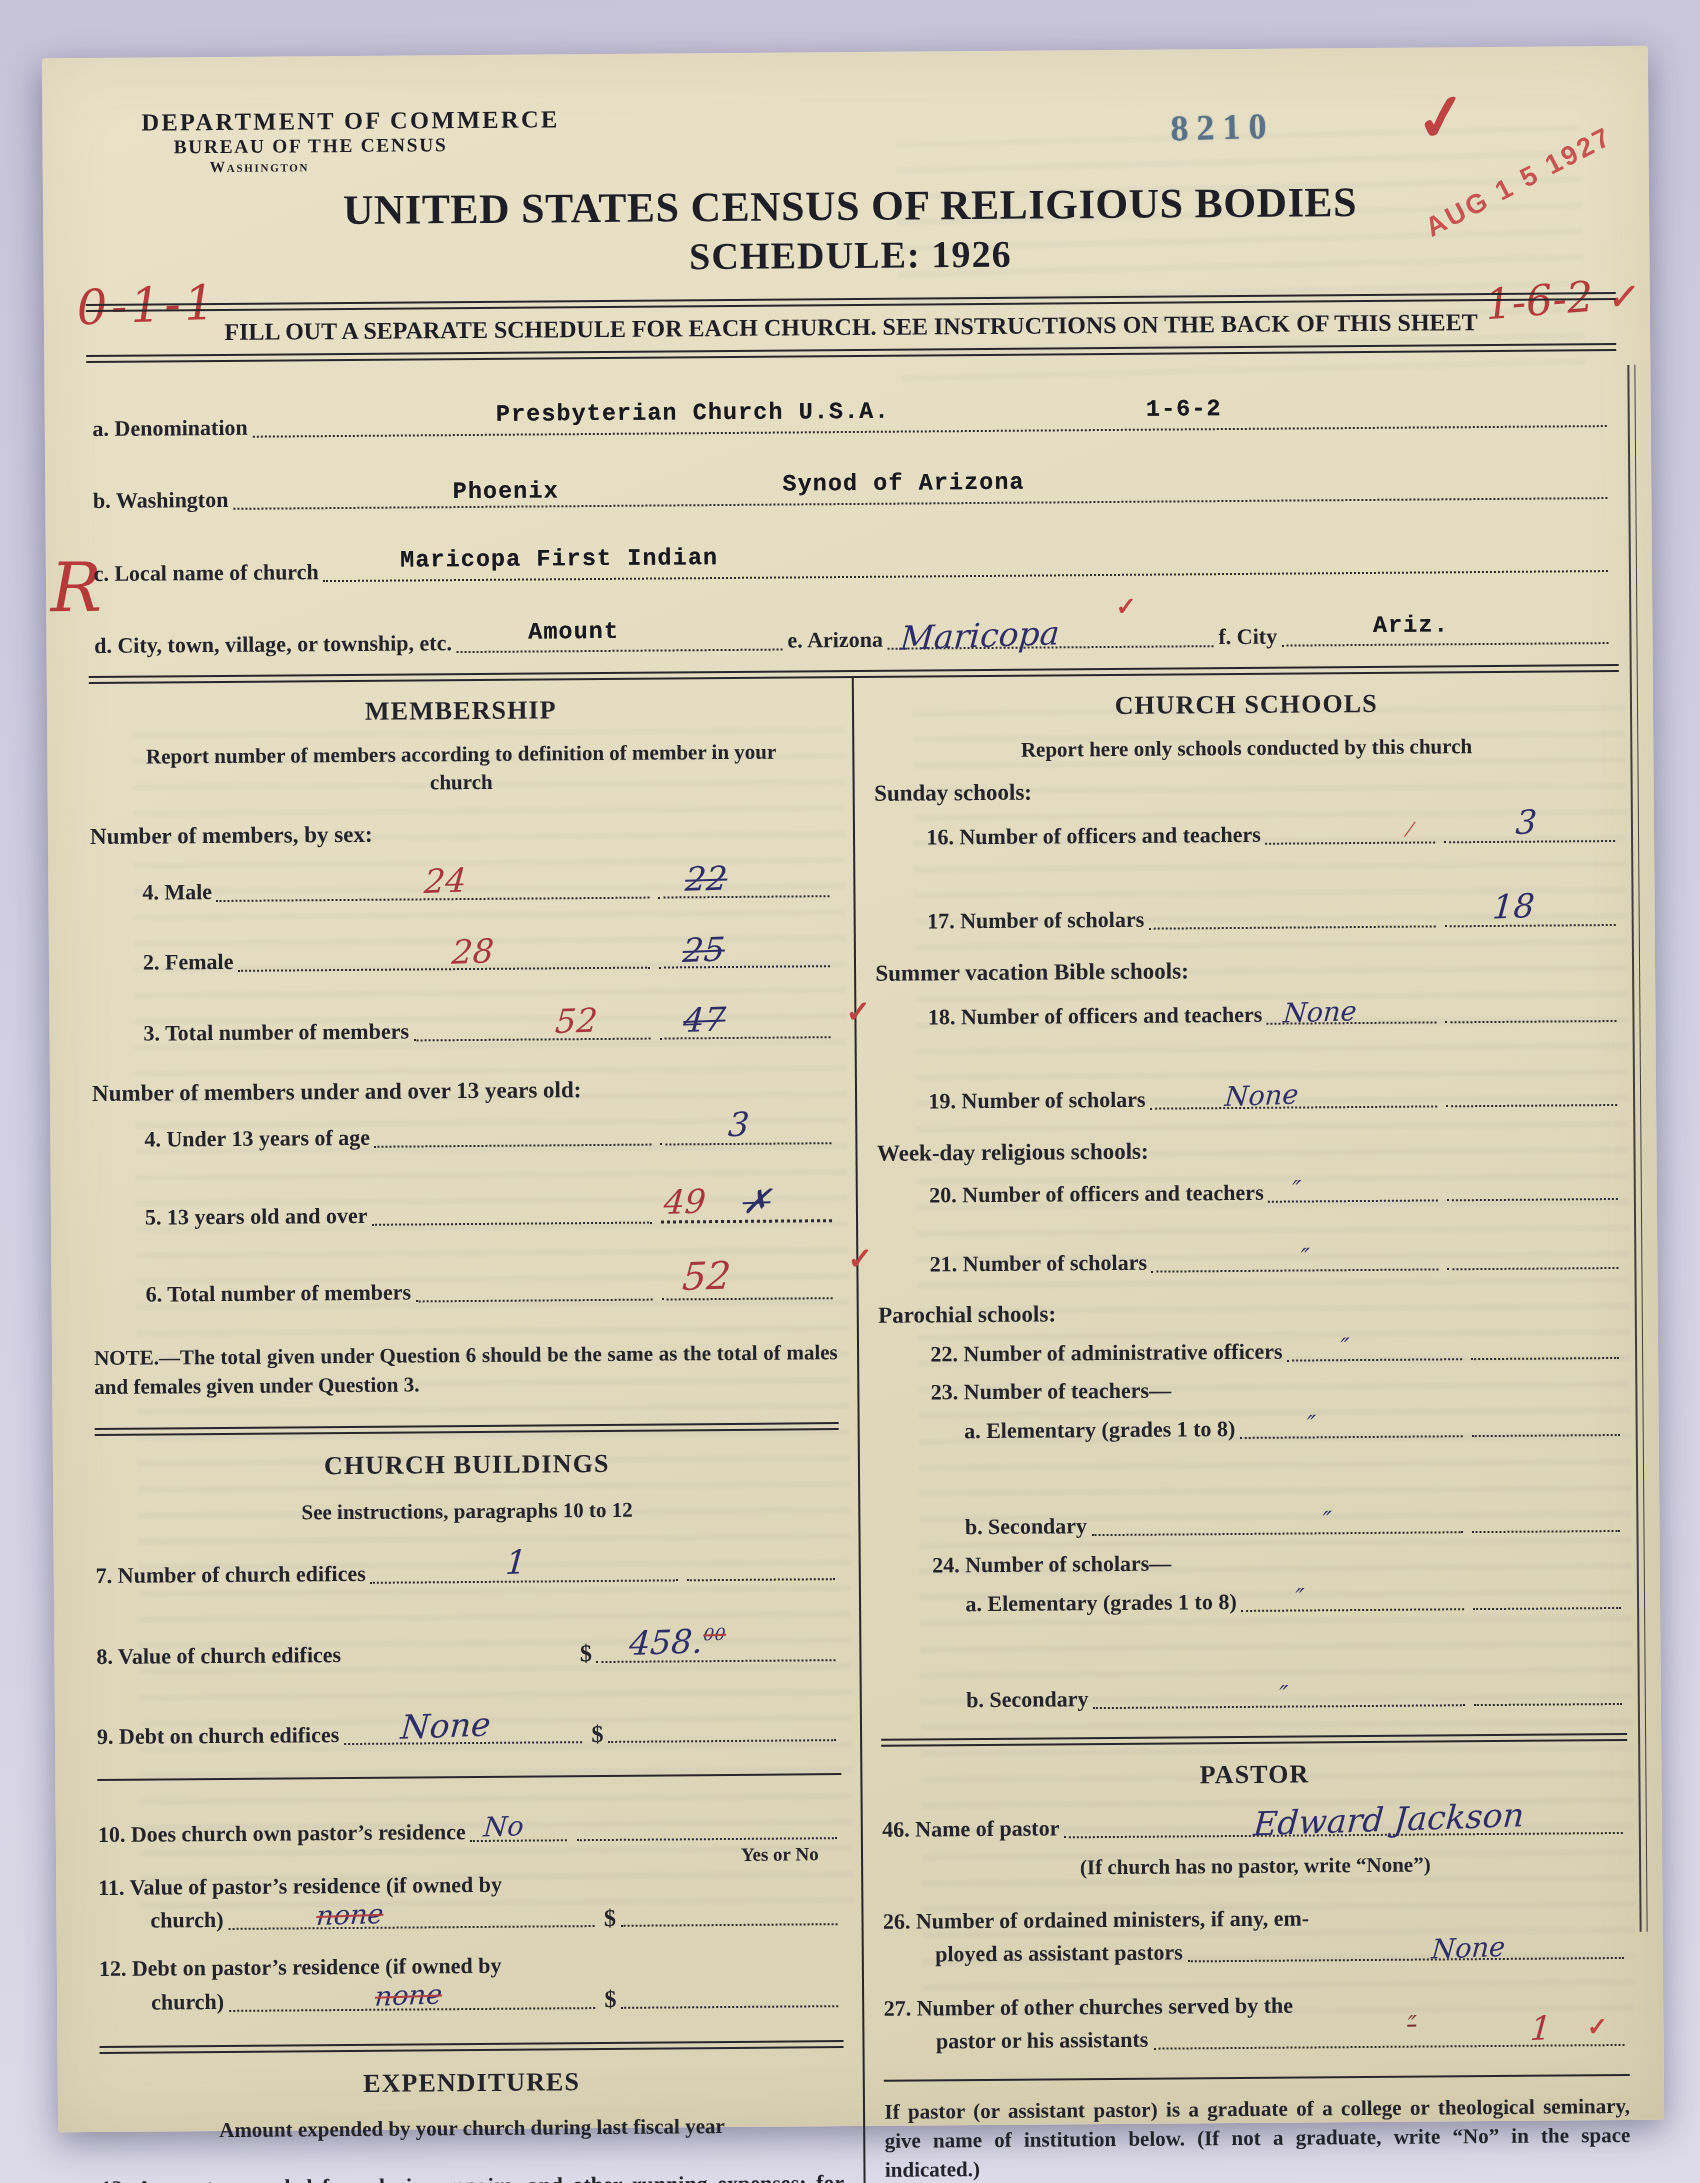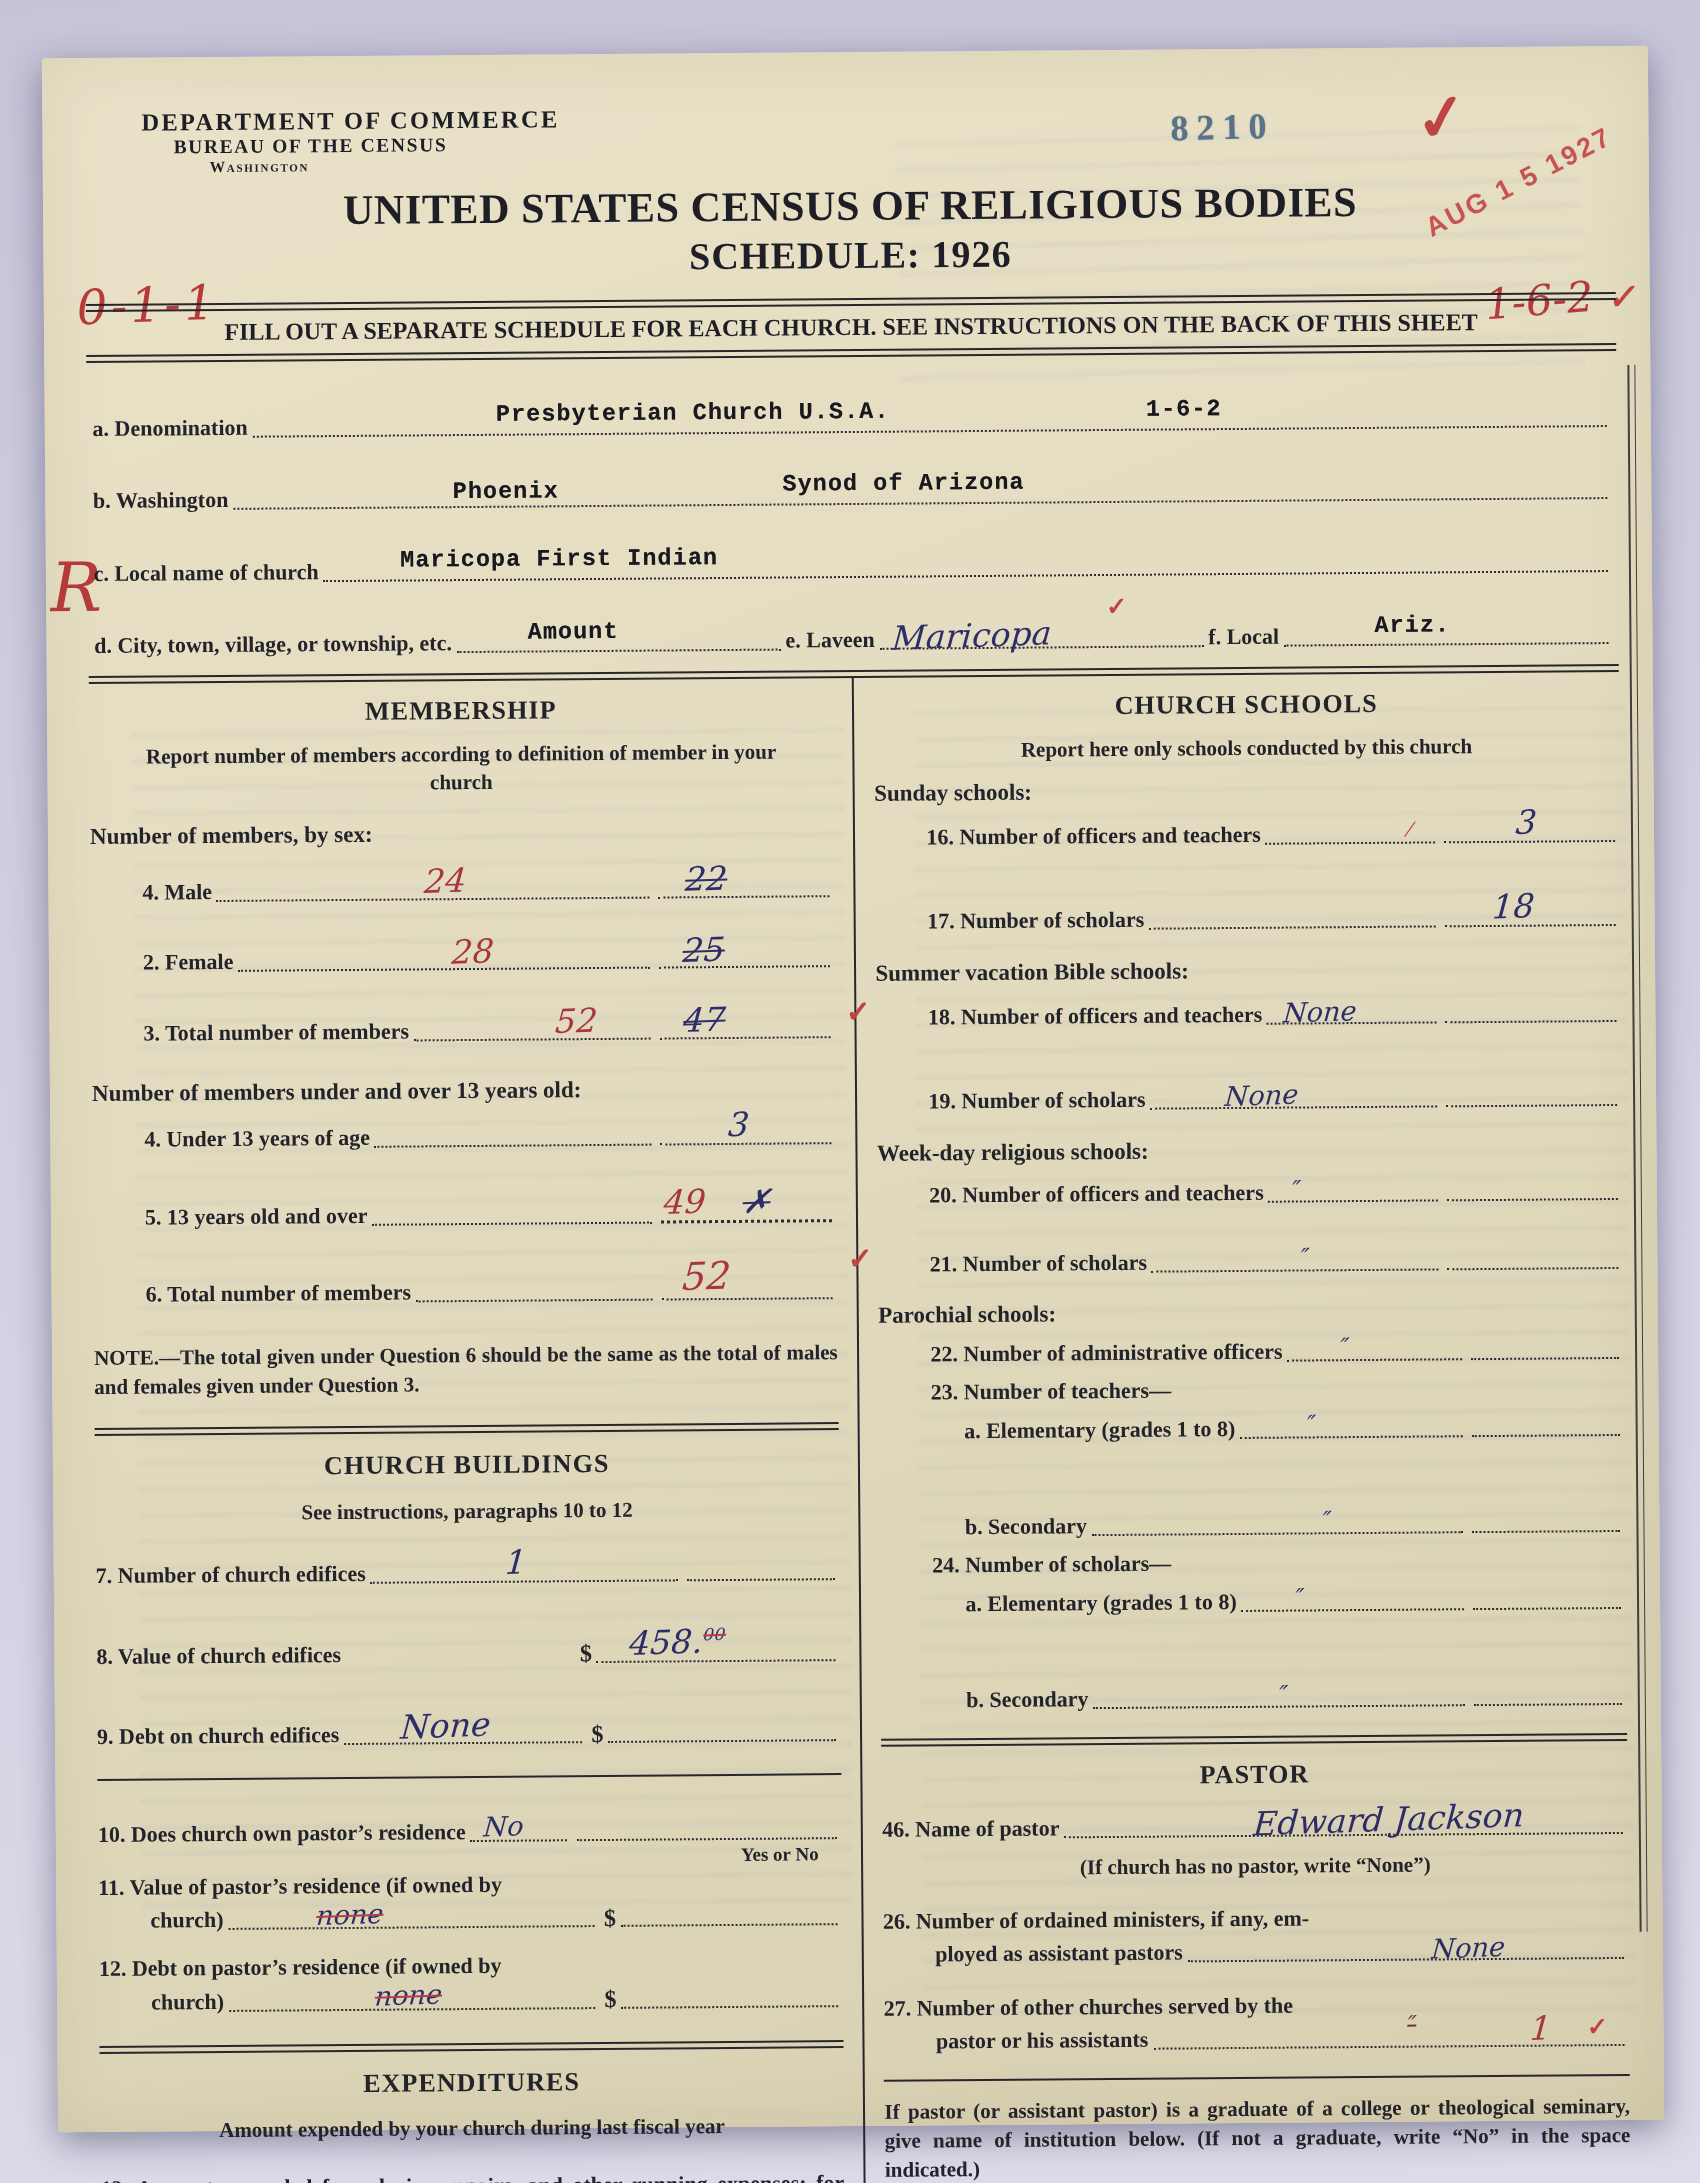--- a/index.html
+++ b/index.html
@@ -125,26 +125,26 @@
         <span class="leader">
           <span class="ans typed" style="left:6%;bottom:5.7px;">Maricopa  First Indian</span>
         </span>
       </div>
 
       <div class="row" style="margin-top:44px;margin-bottom:15px;">
         <span class="q">d. City, town, village, or township, etc.</span>
         <span class="leader" style="min-width:194px;">
           <span class="ans typed" style="left:22%;bottom:5.7px;">Amount</span>
         </span>
-        <span class="q">e. Laveen</span>
+        <span class="q">e. Arizona</span>
         <span class="leader" style="min-width:188px;">
           <span class="ans hw hw-lg ink" style="left:4%;bottom:-8px;">Maricopa</span>
           <span class="ans check" style="left:70%;bottom:25px;font-size:25px;">✓</span>
         </span>
-        <span class="q">f. Local</span>
+        <span class="q">f. City</span>
         <span class="leader" style="min-width:171px;">
           <span class="ans typed" style="left:28%;bottom:5.7px;">Ariz.</span>
         </span>
       </div>
 
     </div>
 
     <div class="hr2"></div>
 
     <div class="cols">

